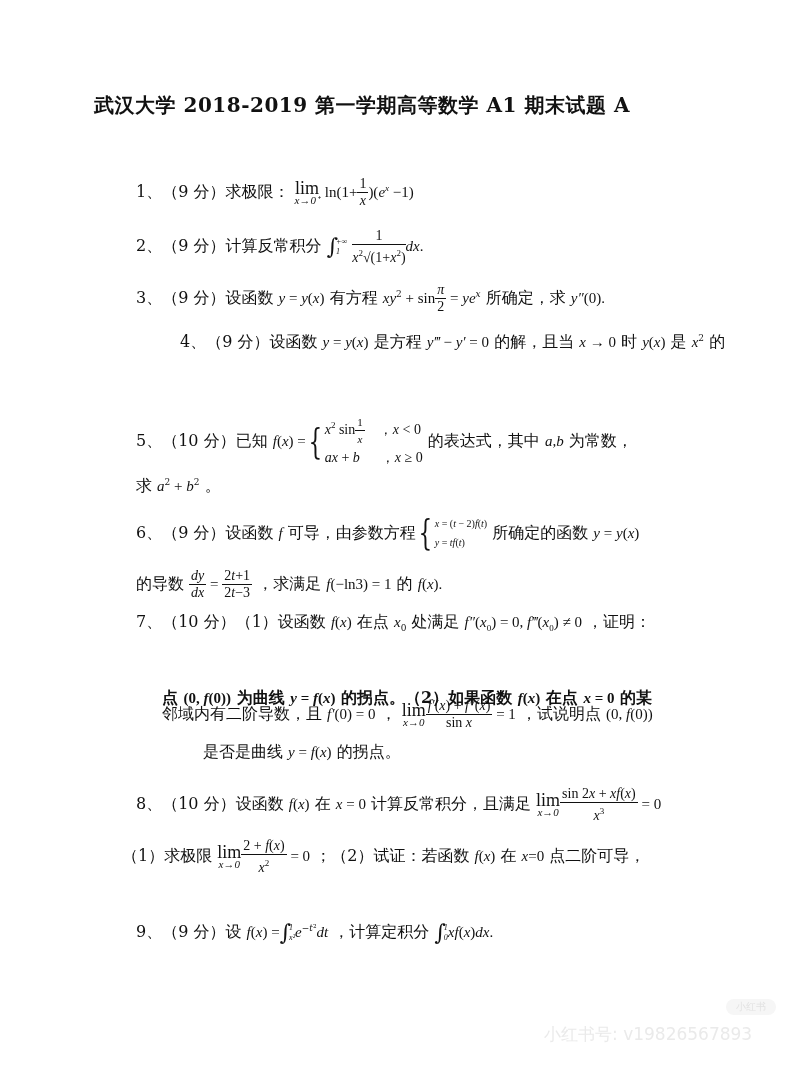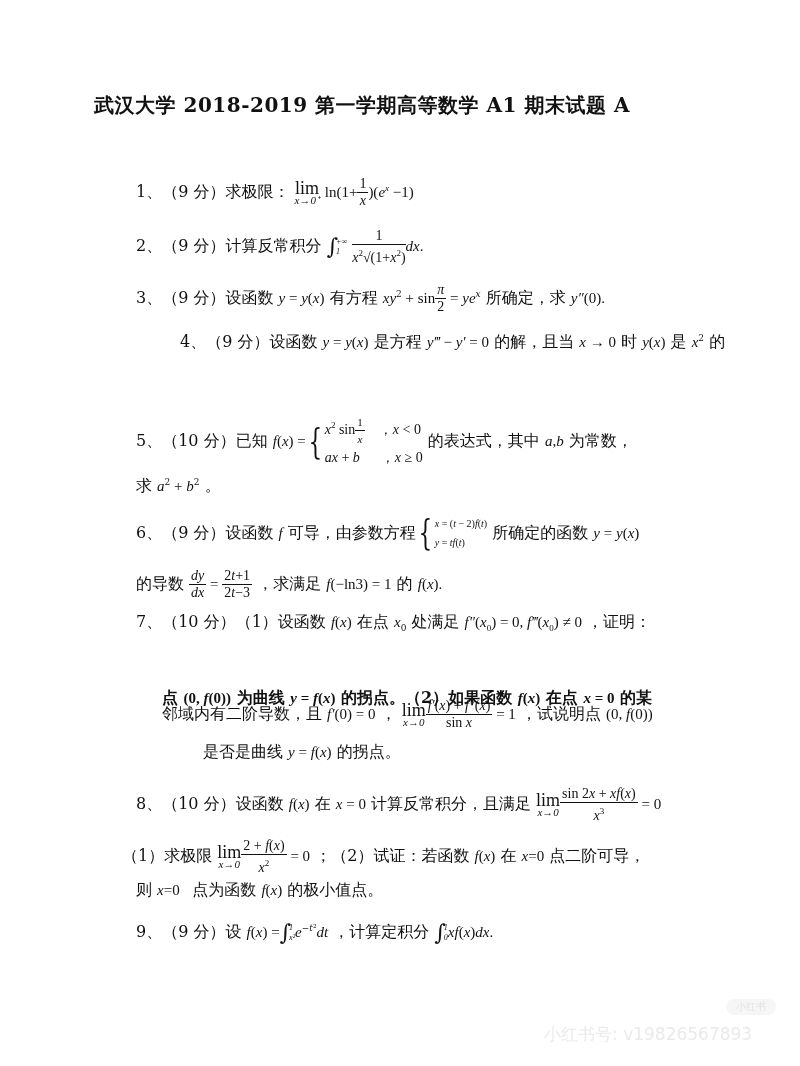--- a/index.html
+++ b/index.html
@@ -167,27 +167,20 @@
   </div>
   <div class="q" style="top:838px;left:122px;">
     <span>（1）求极限</span>
     <span class="lim"><span class="l mr">lim</span><span class="s">x→0</span></span><span class="frac"><span class="num">2 + <i>f</i>(<i>x</i>)</span><span class="den"><i>x</i><sup>2</sup></span></span><span class="mr"> = 0</span>
     <span>；（2）试证：若函数</span>
     <span class="m">f</span><span class="mr">(<i>x</i>)</span>
     <span>在</span>
     <span class="m">x</span><span class="mr">=0</span>
     <span>点二阶可导，</span>
   </div>
-  <div class="q" style="top:880px;">
-    <span>则</span>
-    <span class="m">x</span><span class="mr">=0&nbsp;&nbsp;</span>
-    <span>点为函数</span>
-    <span class="m">f</span><span class="mr">(<i>x</i>)</span>
-    <span>的极小值点。</span>
-  </div>
 
   <div class="q" style="top:918px;">
     <span>9、</span><span>（9 分）</span><span>设</span>
     <span class="m">f</span><span class="mr">(<i>x</i>) =</span><span class="int">∫</span><span class="intl">1<br><i>x</i>²</span><span class="m">e</span><sup>−<i>t</i>²</sup><span class="m">dt</span>
     <span>，计算定积分</span>
     <span class="int">∫</span><span class="intl">1<br>0</span><span class="m">xf</span><span class="mr">(<i>x</i>)</span><span class="m">dx</span><span class="mr">.</span>
   </div>
 
   <div class="watermark-logo">小红书</div>
   <div class="watermark-text">小红书号: v19826567893</div>

